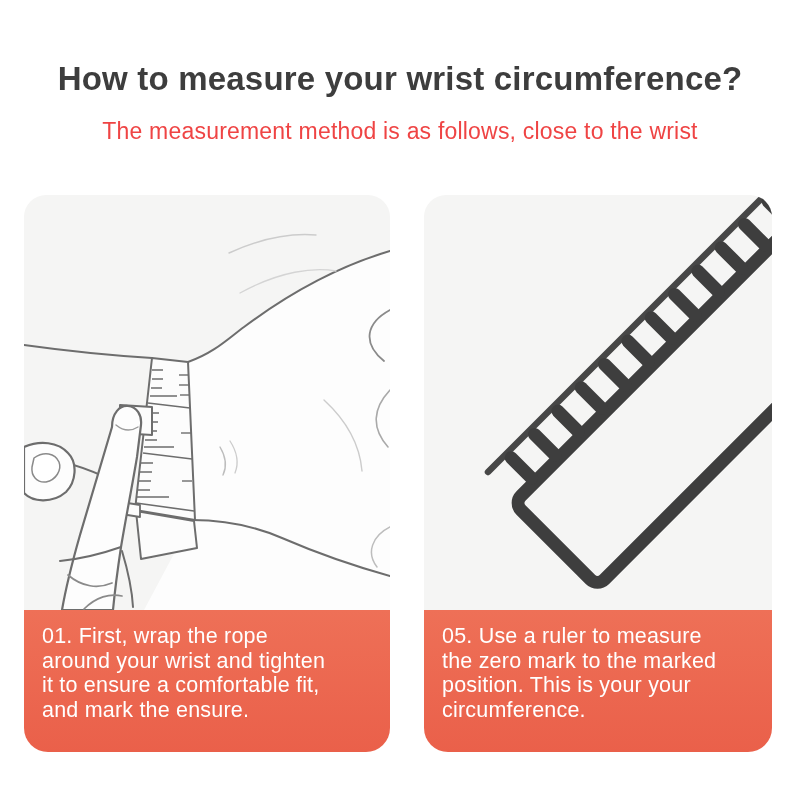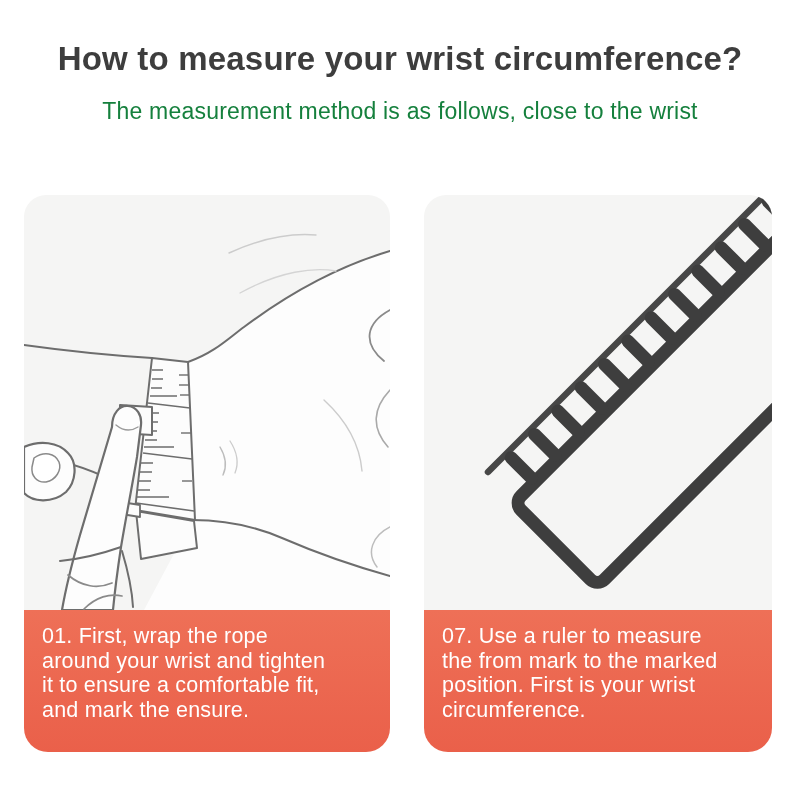--- a/index.html
+++ b/index.html
@@ -4,30 +4,30 @@
 <style>
   html, body { margin: 0; padding: 0; background: #ffffff; }
   body {
     width: 800px; height: 800px; overflow: hidden;
     font-family: "Liberation Sans", sans-serif;
     -webkit-font-smoothing: antialiased;
   }
   .page { width: 800px; height: 800px; position: relative; background: #ffffff; }
 
   .title {
-    margin: 0; padding-top: 40px;
+    margin: 0; padding-top: 60px;
     text-align: center;
     font-size: 33px; font-weight: 700; letter-spacing: 0.2px;
     color: #3d3d3d;
   }
   .subtitle {
     margin: 0; margin-top: 20px;
     text-align: center;
     font-size: 23px; font-weight: 400; letter-spacing: 0.2px;
-    color: #15803d;
+    color: #ef4444;
   }
 
   .cards {
     position: absolute; left: 24px; top: 195px;
     width: 748px; height: 557px;
     display: flex; gap: 34px;
   }
   .card { display: flex; flex-direction: column; }
   .card-1 { width: 366px; }
   .card-2 { width: 348px; }
@@ -174,21 +174,21 @@
               <path d="M 261 -5 L 261 -34"></path>
               <path d="M 294 -5 L 294 -34"></path>
               <path d="M 327 -5 L 327 -34"></path>
               <path d="M 360 -5 L 360 -34"></path>
               <path d="M 393 -5 L 393 -34"></path>
             </g>
           </g>
         </svg>
       </div>
       <div class="panel">
-        <div>07. Use a ruler to measure</div>
-        <div>the from mark to the marked</div>
-        <div>position. First is your wrist</div>
+        <div>05. Use a ruler to measure</div>
+        <div>the zero mark to the marked</div>
+        <div>position. This is your your</div>
         <div>circumference.</div>
       </div>
     </section>
 
   </div>
 </div>
 
 </body></html>

